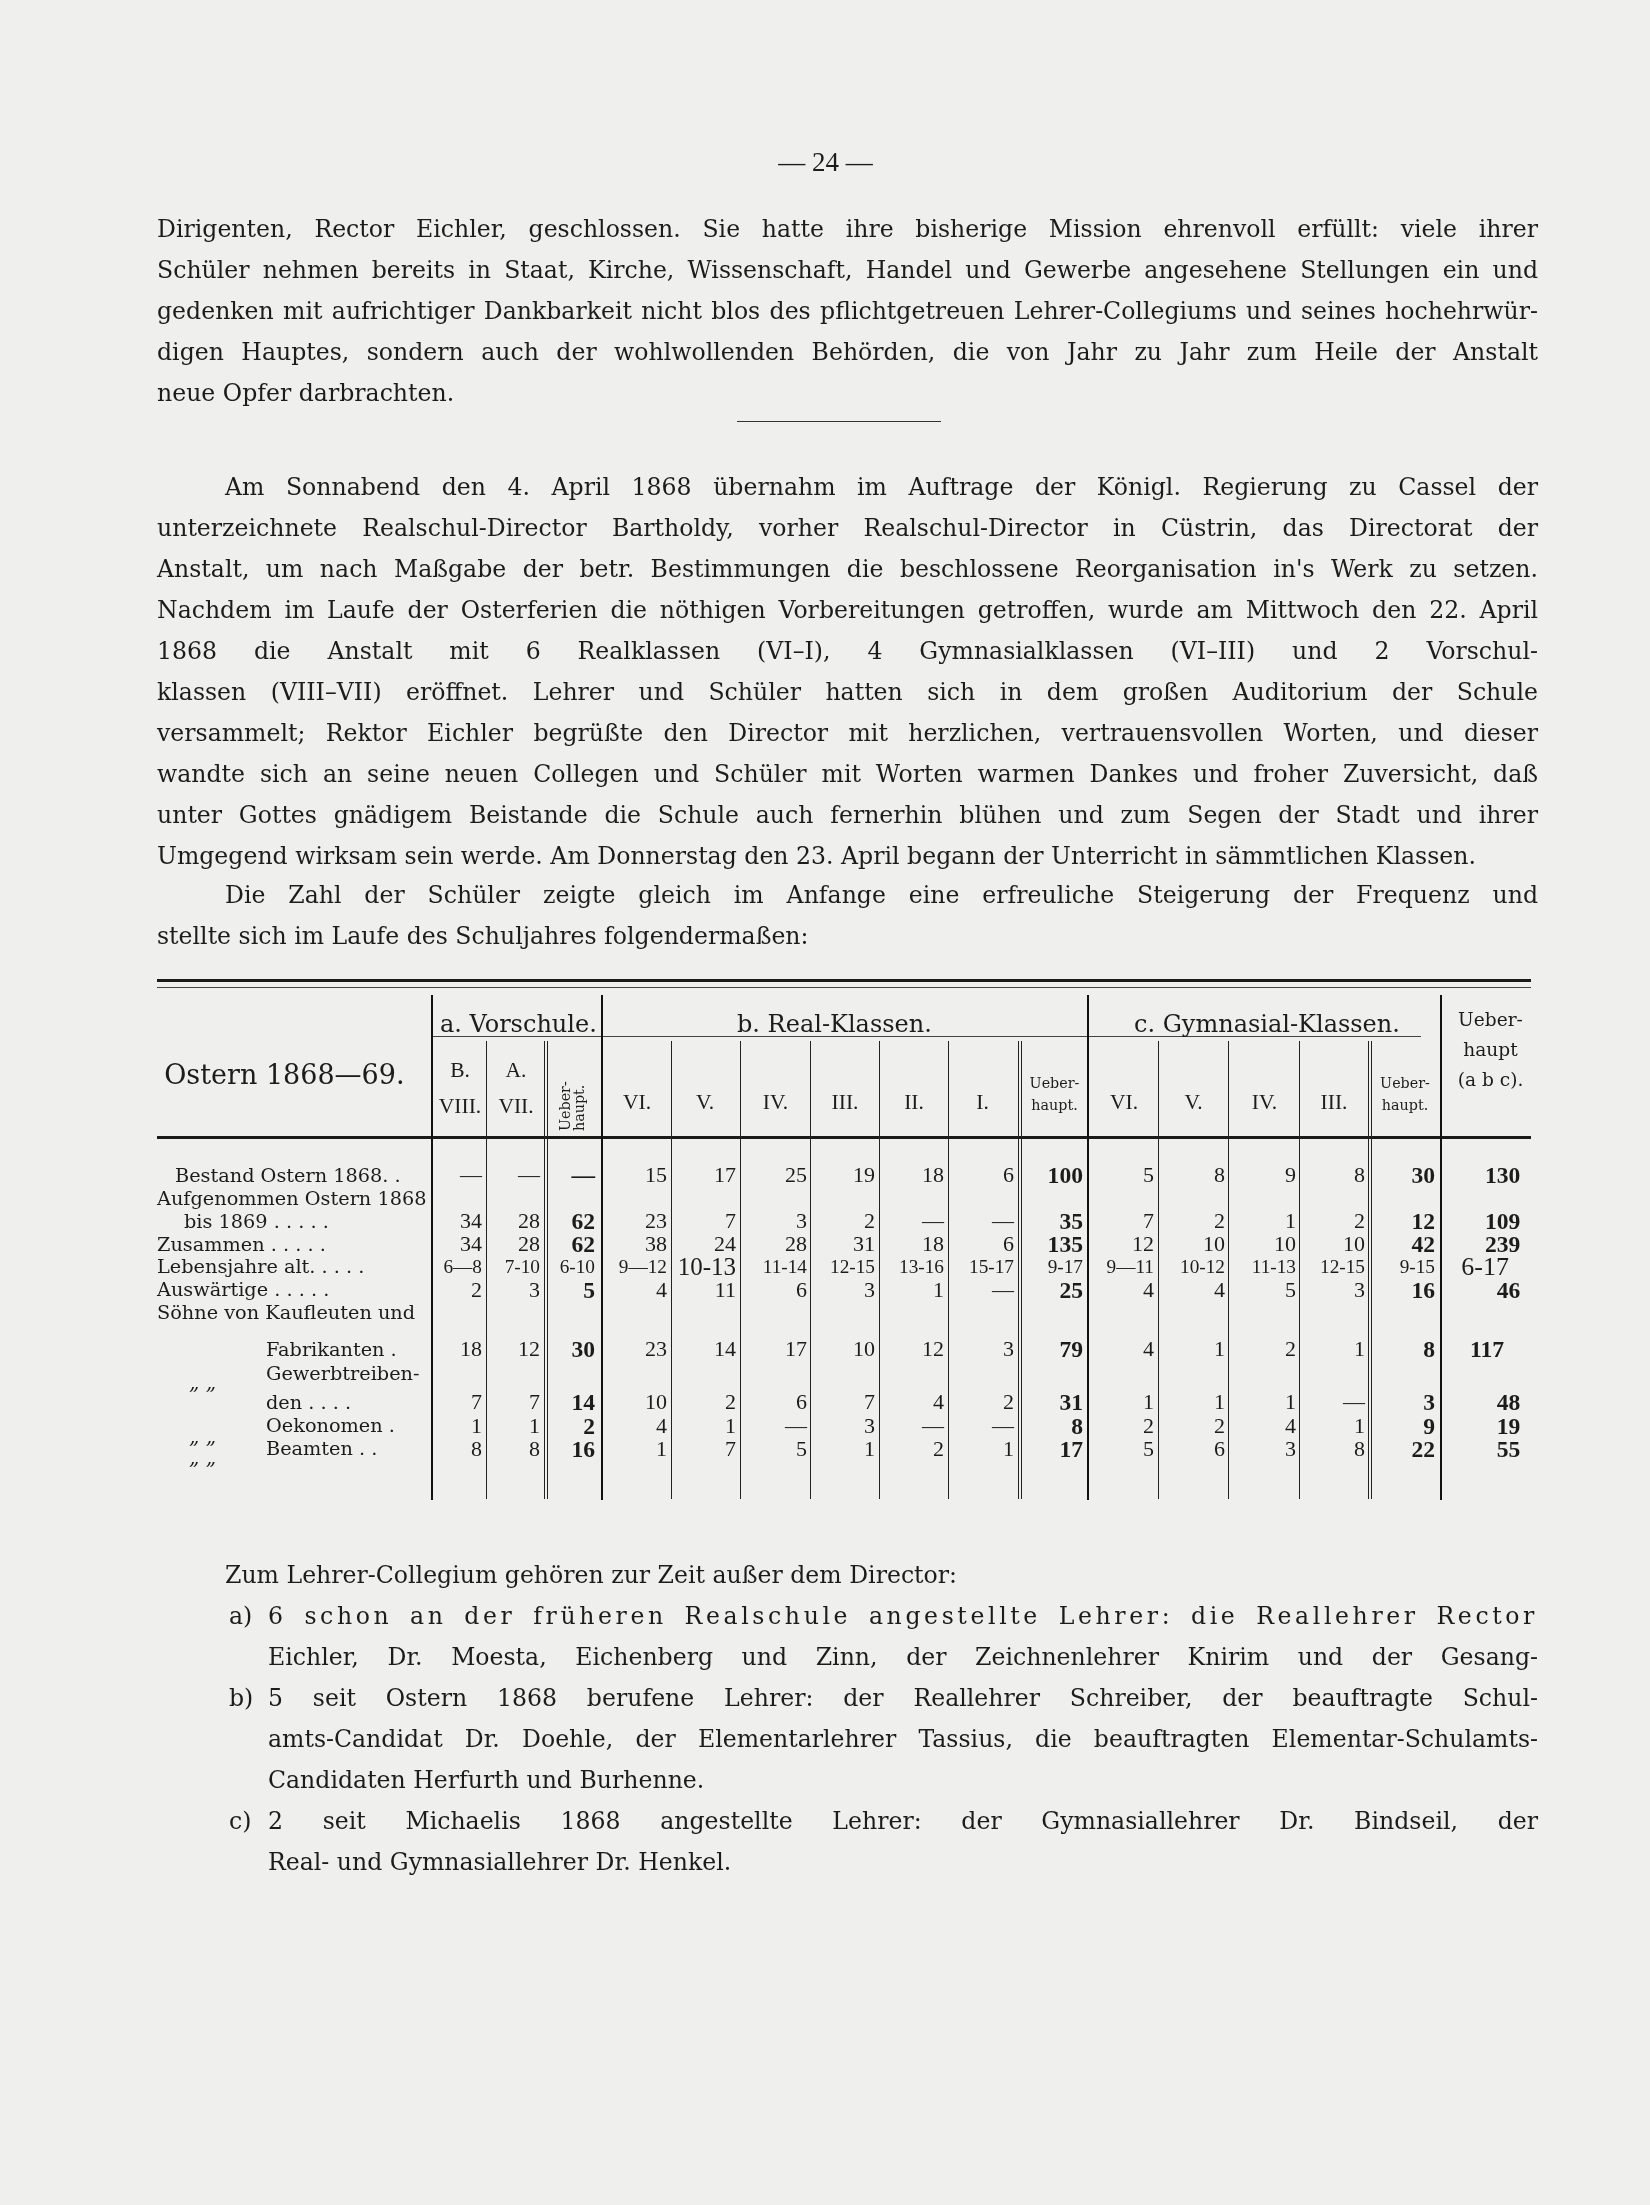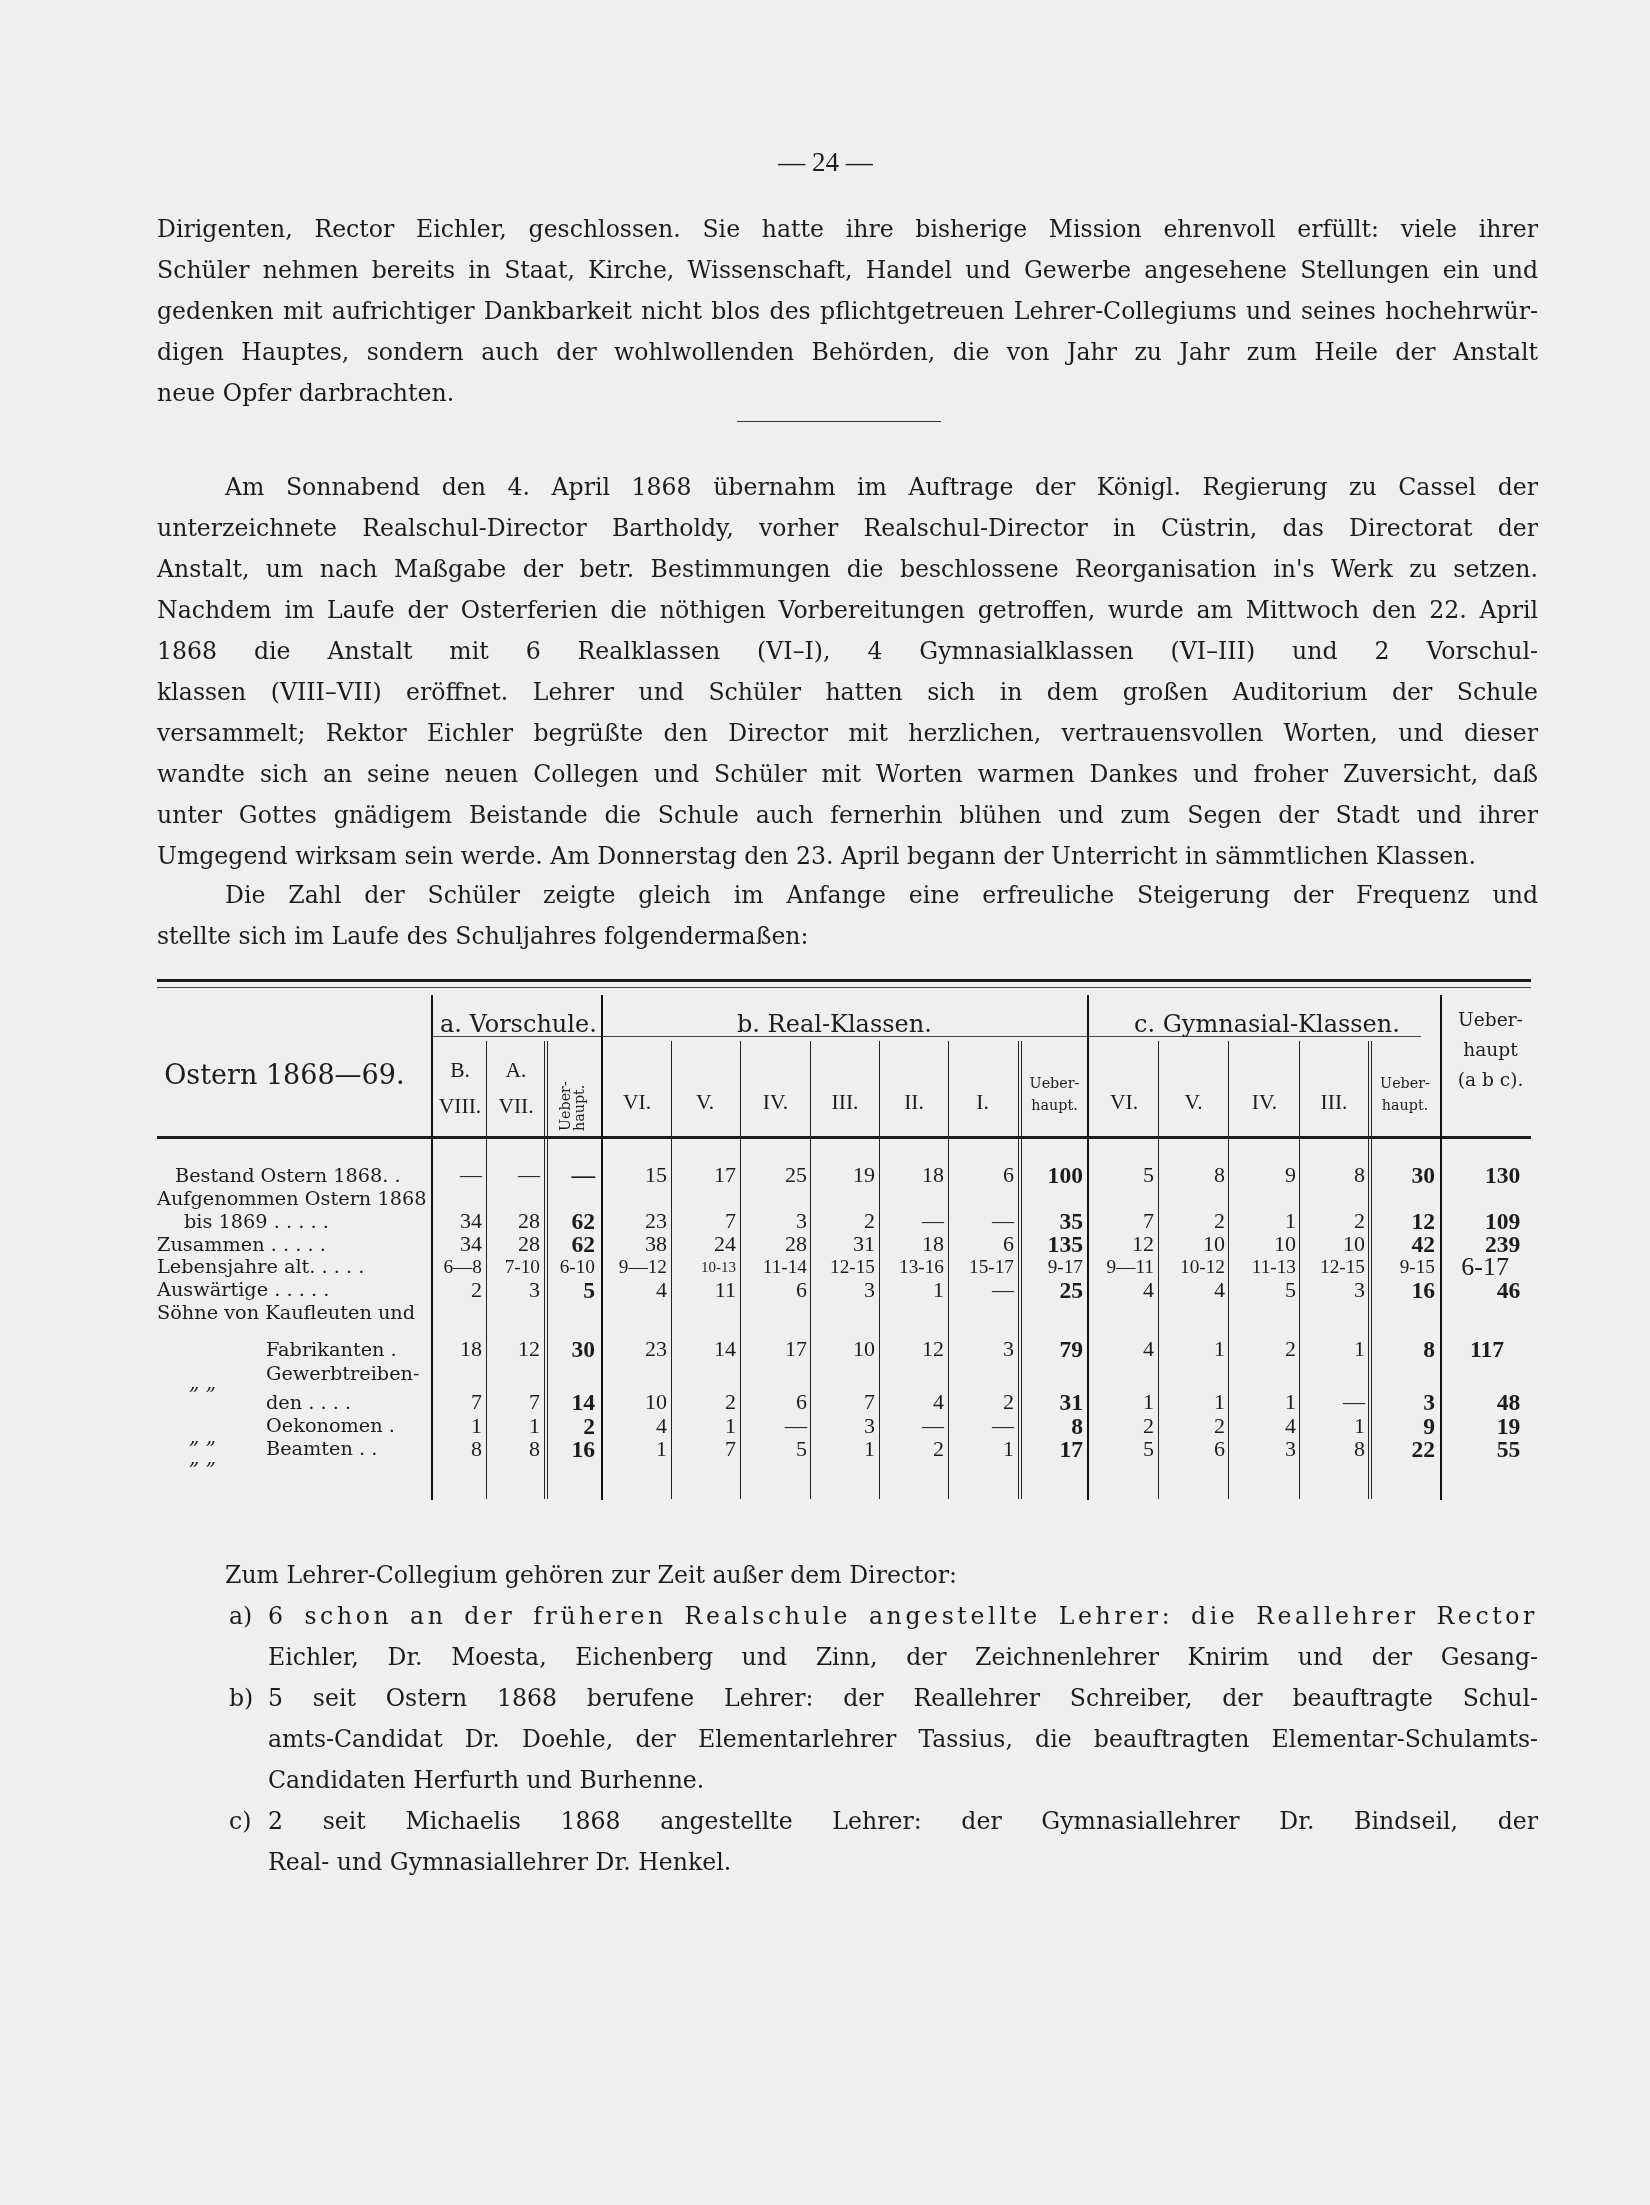--- a/index.html
+++ b/index.html
@@ -207,21 +207,21 @@
       <div class="cell" style="top: 259px; right: 377px;">12</div>
       <div class="cell" style="top: 259px; right: 306px;">10</div>
       <div class="cell" style="top: 259px; right: 235px;">10</div>
       <div class="cell" style="top: 259px; right: 166px;">10</div>
       <div class="cell bold" style="top: 259px; right: 96px;">42</div>
       <div class="cell bold" style="top: 259px; right: 10.7px;">239</div>
       <div class="cell" style="top: 282px; right: 1049px; font-size: 19.3px;">6—8</div>
       <div class="cell" style="top: 282px; right: 991px; font-size: 19.3px;">7-10</div>
       <div class="cell" style="top: 282px; right: 936px; font-size: 19.3px;">6-10</div>
       <div class="cell" style="top: 282px; right: 864px; font-size: 19.3px;">9—12</div>
-      <div class="cell" style="top: 282px; right: 795px; font-size: 15px;">10-13</div>
+      <div class="cell" style="top: 282px; right: 795px; font-size: 25px;">10-13</div>
       <div class="cell" style="top: 282px; right: 724px; font-size: 19.3px;">11-14</div>
       <div class="cell" style="top: 282px; right: 656px; font-size: 19.3px;">12-15</div>
       <div class="cell" style="top: 282px; right: 587px; font-size: 19.3px;">13-16</div>
       <div class="cell" style="top: 282px; right: 517px; font-size: 19.3px;">15-17</div>
       <div class="cell" style="top: 282px; right: 448px; font-size: 19.3px;">9-17</div>
       <div class="cell" style="top: 282px; right: 377px; font-size: 19.3px;">9—11</div>
       <div class="cell" style="top: 282px; right: 306px; font-size: 19.3px;">10-12</div>
       <div class="cell" style="top: 282px; right: 235px; font-size: 19.3px;">11-13</div>
       <div class="cell" style="top: 282px; right: 166px; font-size: 19.3px;">12-15</div>
       <div class="cell" style="top: 282px; right: 96px; font-size: 19.3px;">9-15</div>

